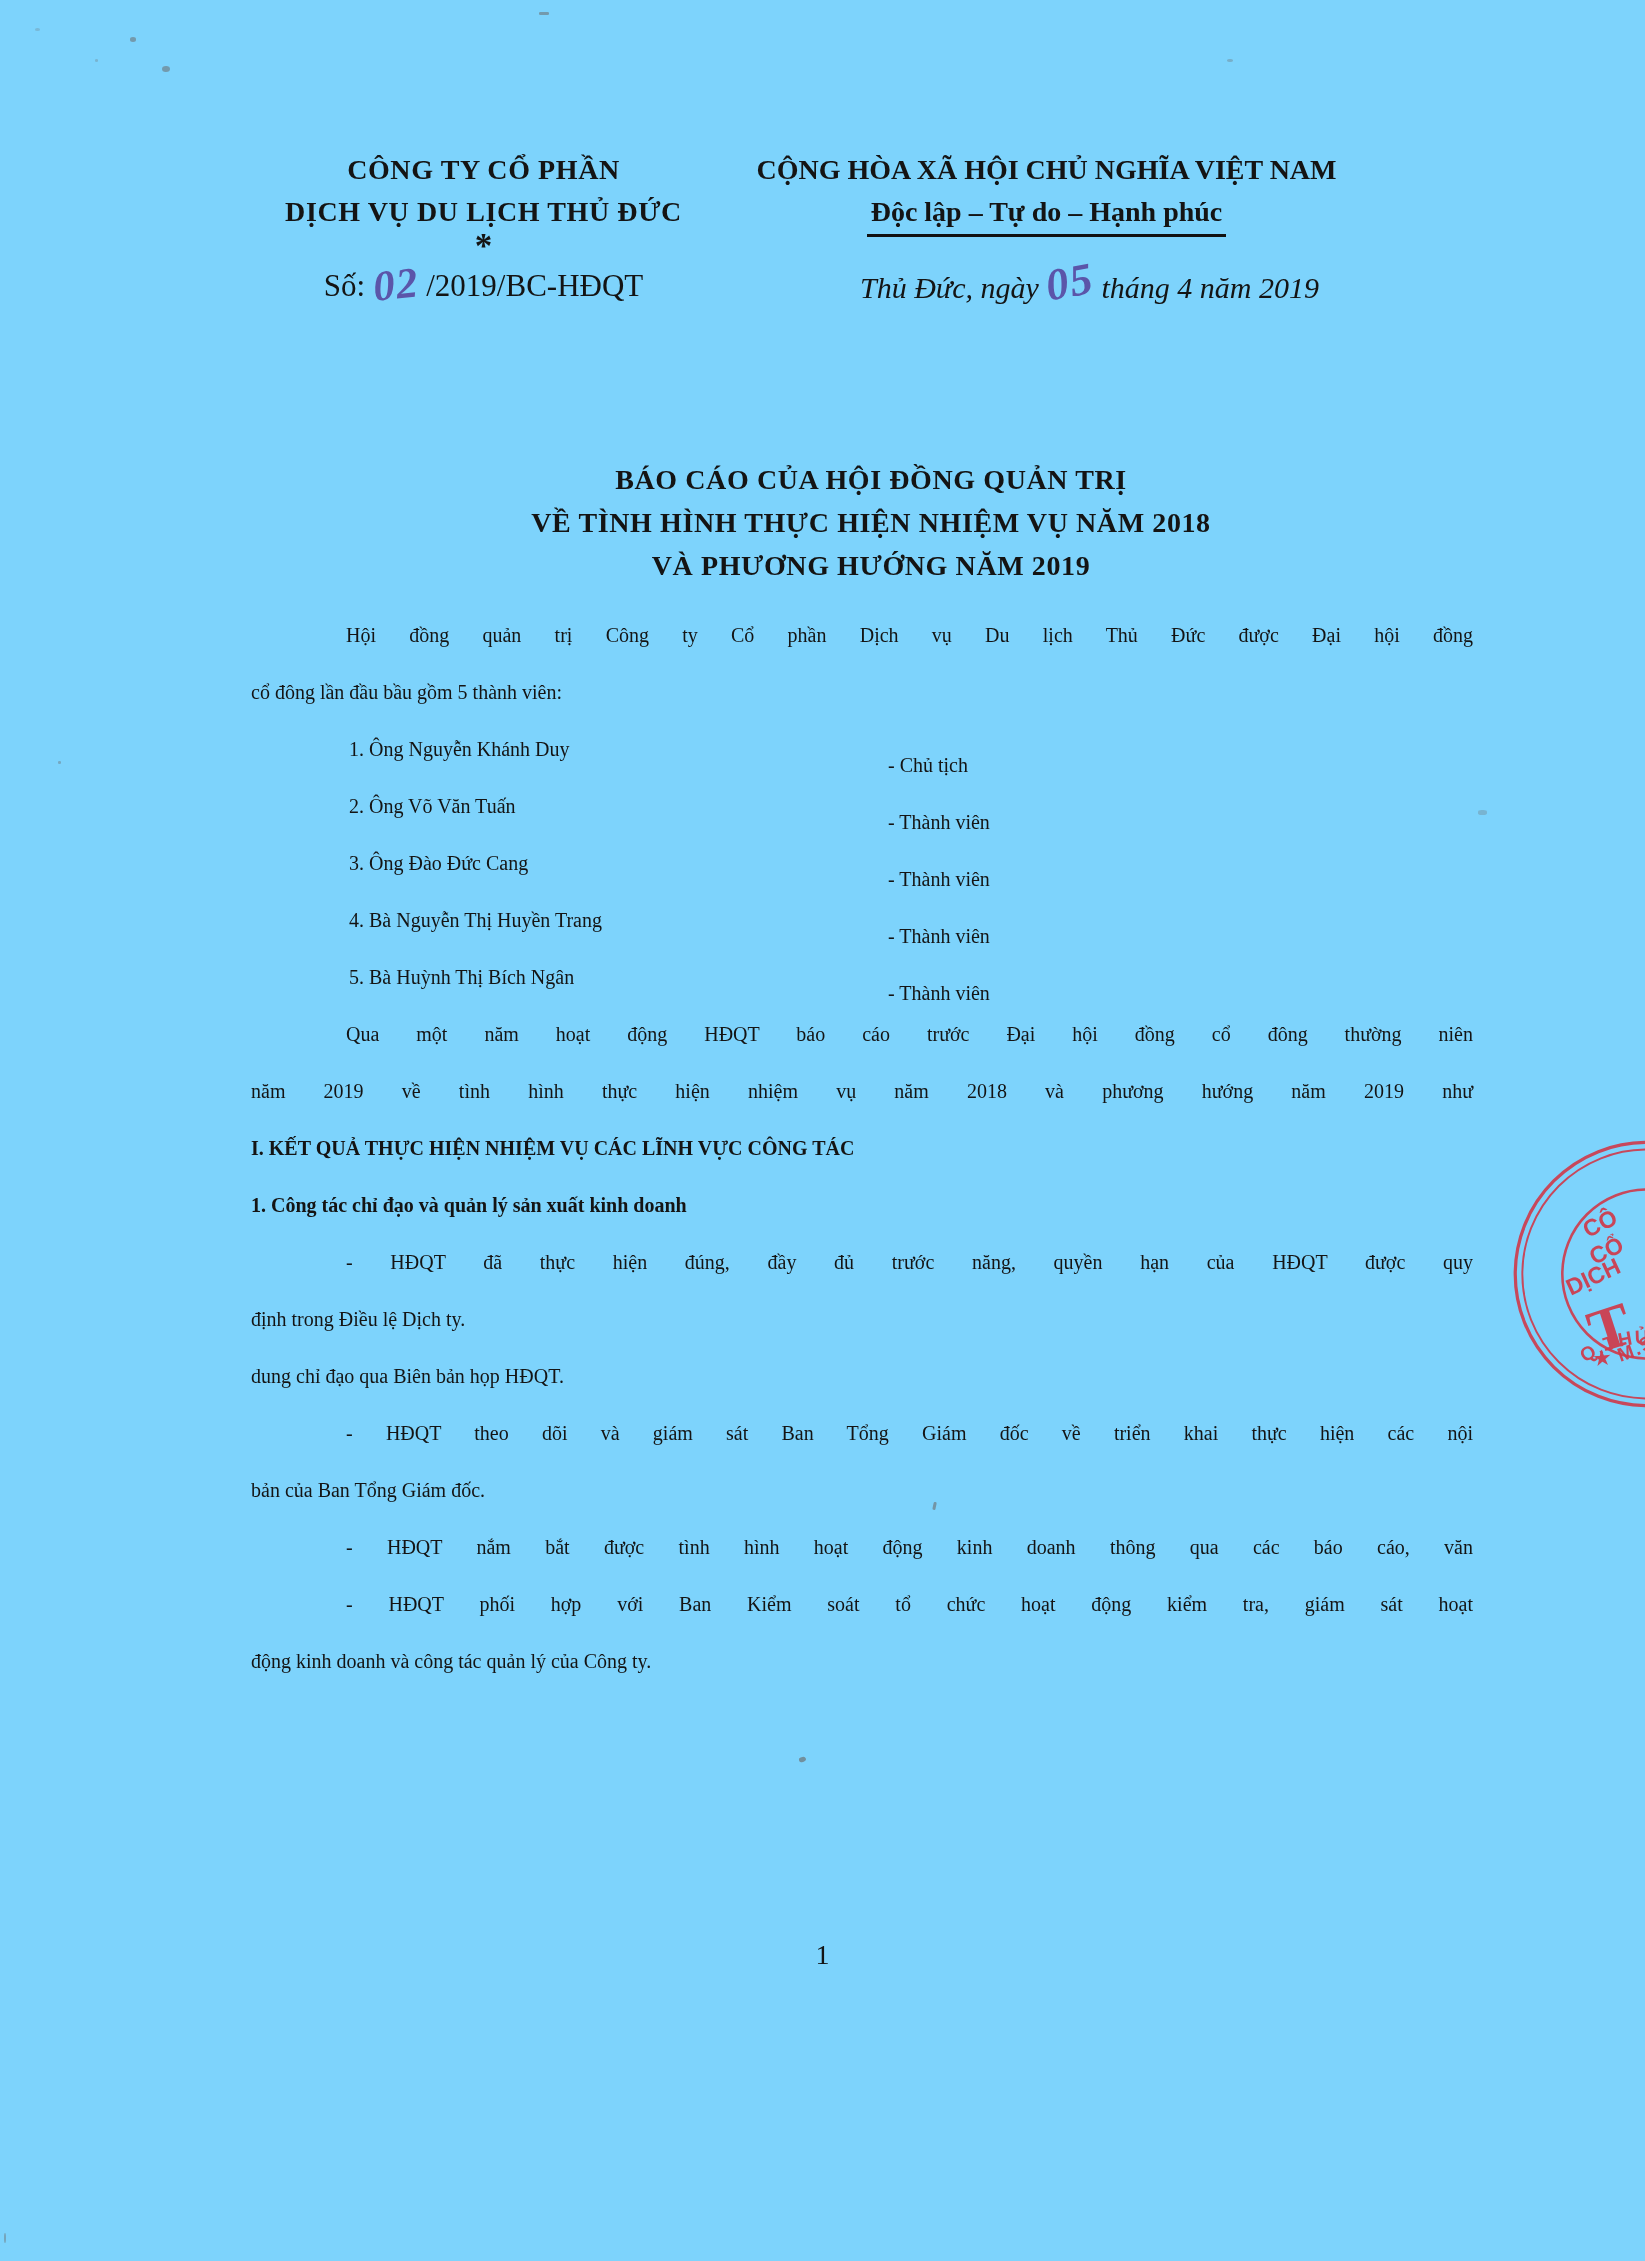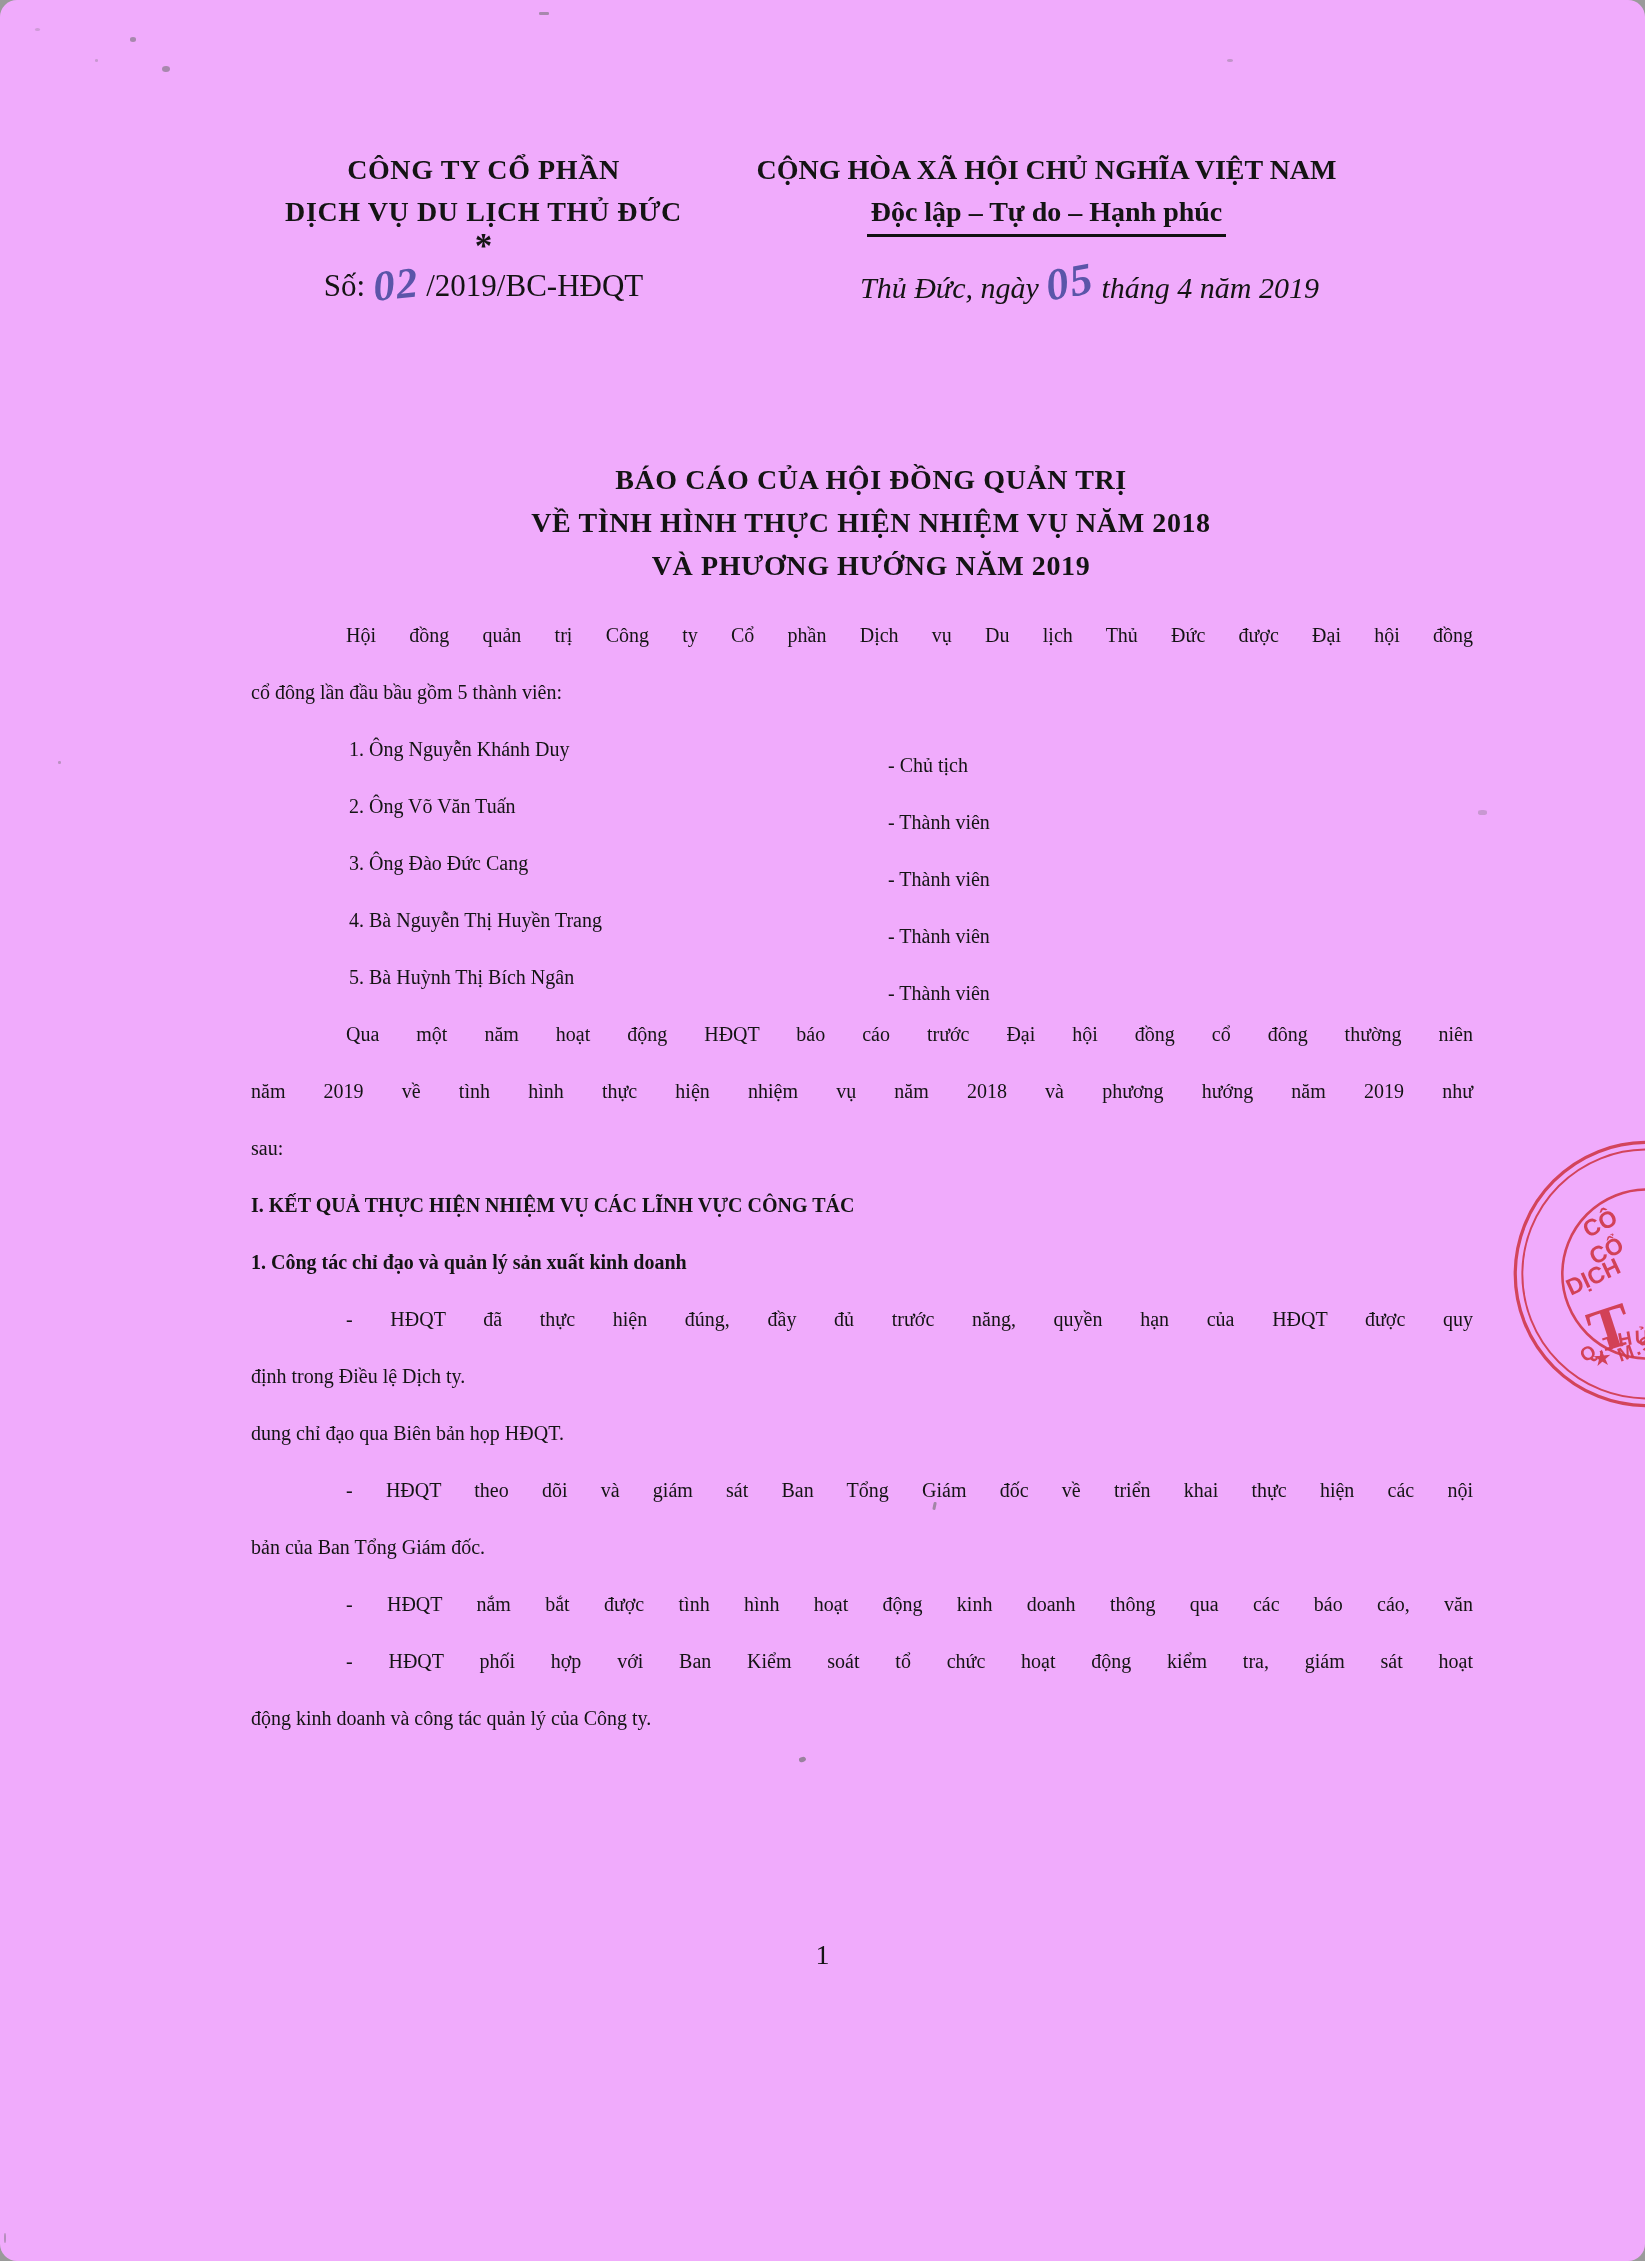--- a/index.html
+++ b/index.html
@@ -1,23 +1,22 @@
 <!DOCTYPE html>
 <html style="font-size:10.3px"><head>
 <meta charset="utf-8">
 <style>
   html,body{margin:0;padding:0;background:#9a9a9a;}
   .page{
     position:relative;
     width:1645px;height:2261px;
-    background:#f0abfc;
+    background:#7dd3fc;
     overflow:hidden;
     font-family:"Liberation Serif", serif;
     color:#141414;
-    border-radius:17px;
   }
   
   .hdr-left{position:absolute;left:245px;top:153px;width:477px;text-align:center;}
   .hdr-left .l1{font-size:28px;font-weight:bold;letter-spacing:0.6px;line-height:34px;}
   .hdr-left .l2{font-size:28px;font-weight:bold;letter-spacing:0.6px;line-height:34px;margin-top:7.7px;}
   .hdr-left .star{font-size:35px;font-weight:bold;line-height:26px;margin-top:5.2px;}
   .doc-no{position:absolute;left:245px;top:268px;width:477px;text-align:center;font-size:31px;white-space:nowrap;}
   .hdr-right{position:absolute;left:692px;top:153px;width:709px;text-align:center;}
   .hdr-right .n1{font-size:28px;font-weight:bold;letter-spacing:0px;line-height:34px;}
   .hdr-right .n2{display:inline-block;font-size:28px;font-weight:bold;line-height:34px;margin-top:7.7px;
@@ -115,21 +114,20 @@
           <span class="role">- Thành viên</span>
         </div>
       </div>
 
     <div>
 
         <div class="line ind just">Qua một năm hoạt động HĐQT báo cáo trước Đại hội đồng cổ đông thường niên</div>
 
         <div class="line just">năm 2019 về tình hình thực hiện nhiệm vụ năm 2018 và phương hướng năm 2019 như</div>
 
-        <div class="line">sau:</div>
 
         <div class="line bold">I. KẾT QUẢ THỰC HIỆN NHIỆM VỤ CÁC LĨNH VỰC CÔNG TÁC</div>
 
         <div class="line bold">1. Công tác chỉ đạo và quản lý sản xuất kinh doanh</div>
 
         <div class="line ind just">- HĐQT đã thực hiện đúng, đầy đủ trước năng, quyền hạn của HĐQT được quy</div>
 
         <div class="line">định trong Điều lệ Dịch ty.</div>
 
         <div class="line">dung chỉ đạo qua Biên bản họp HĐQT.</div>

